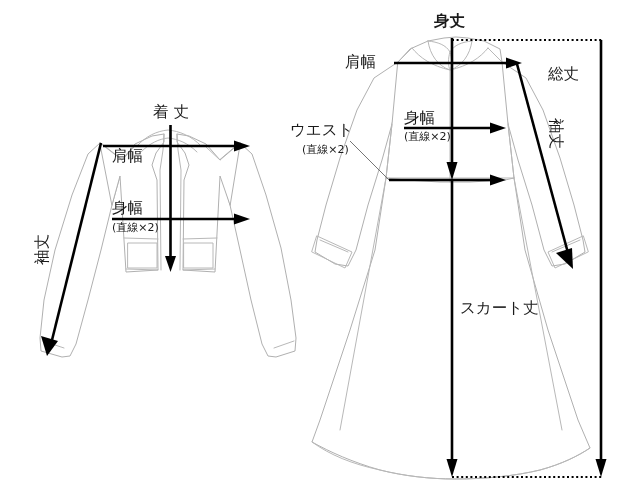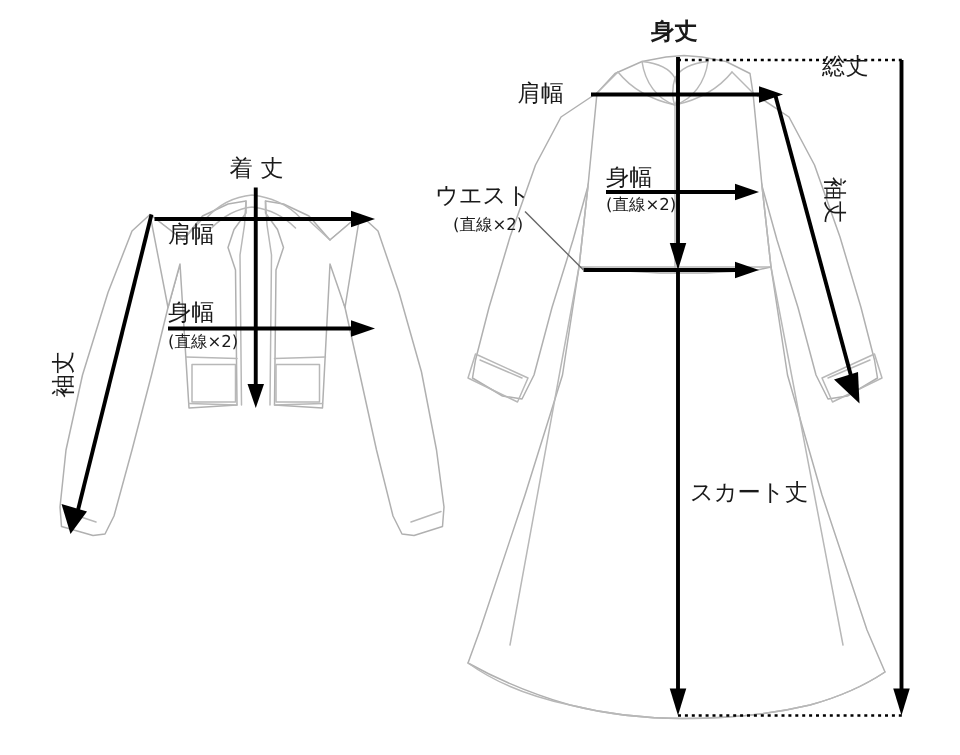--- a/index.html
+++ b/index.html
@@ -210,29 +210,29 @@
   <div class="lbl lbl-main" style="left:112px; top:148px;">肩幅</div>
 
   <div class="lbl lbl-main" style="left:112px; top:200px;">身幅</div>
 
   <div class="lbl lbl-sub" style="left:112px; top:222px;">(直線×2)</div>
 
   <div class="lbl lbl-main rot-left" style="left:34px; top:265px;">袖丈</div>
 
   <div class="lbl lbl-main" style="left:434px; top:13px;font-weight:bold;">身丈</div>
 
-  <div class="lbl lbl-main" style="left:548px; top:36px;">総丈</div>
+  <div class="lbl lbl-main" style="left:548px; top:66px;">総丈</div>
 
   <div class="lbl lbl-main" style="left:345px; top:54px;">肩幅</div>
 
   <div class="lbl lbl-main" style="left:404px; top:110px;">身幅</div>
 
   <div class="lbl lbl-sub" style="left:404px; top:131px;">(直線×2)</div>
 
   <div class="lbl lbl-main" style="left:290px; top:122px;text-align:center;">ウエスト</div>
 
   <div class="lbl lbl-sub" style="left:302px; top:144px;">(直線×2)</div>
 
   <div class="lbl lbl-main rot-right" style="left:564px; top:118px;">袖丈</div>
 
-  <div class="lbl lbl-main" style="left:460px; top:320px;">スカート丈</div>
+  <div class="lbl lbl-main" style="left:460px; top:300px;">スカート丈</div>
 
 </div>
 
 </body></html>

